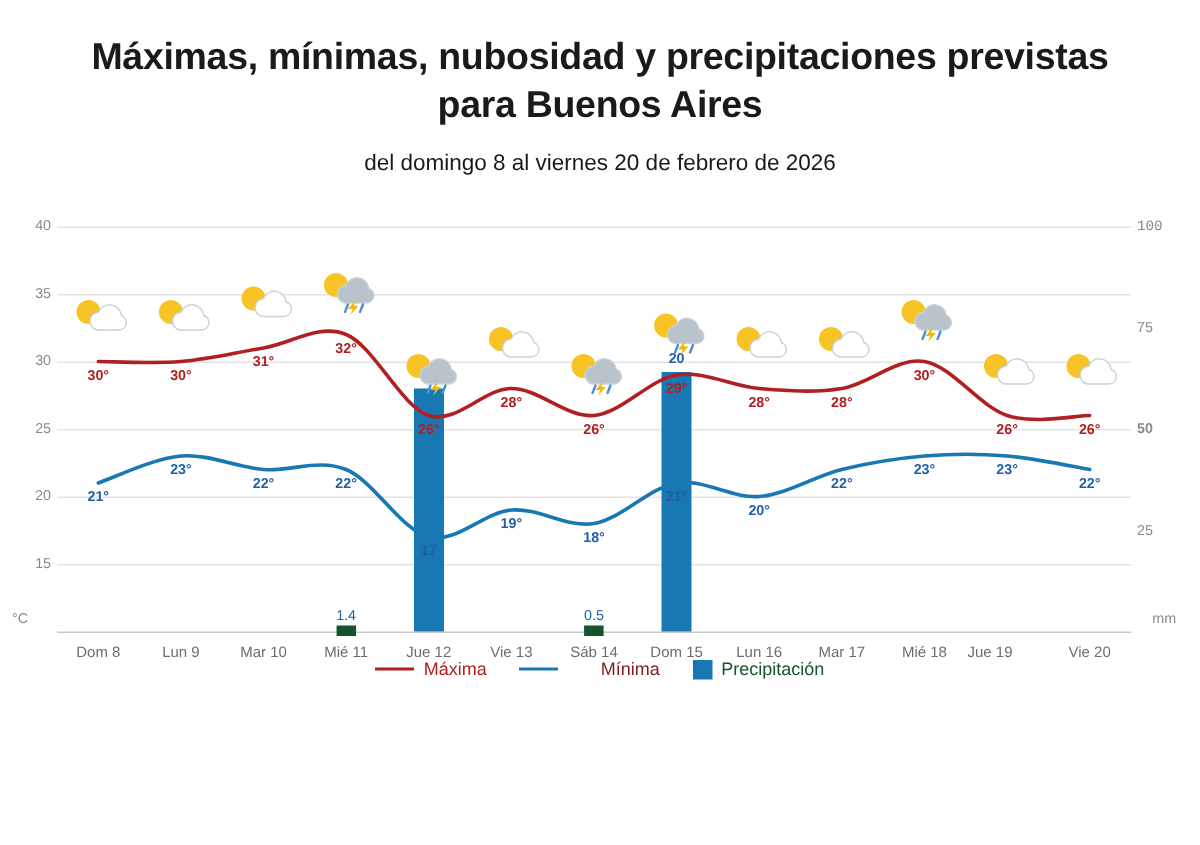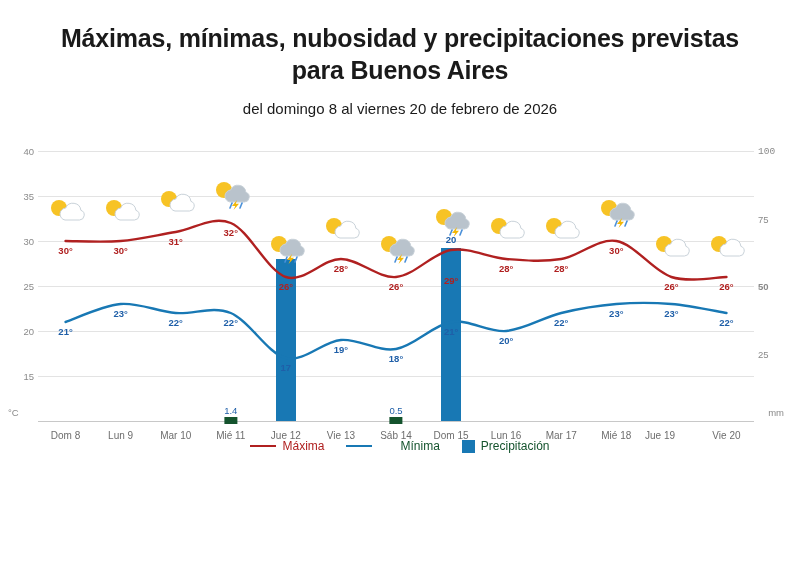--- a/index.html
+++ b/index.html
@@ -203,21 +203,21 @@
           <path d="M 27.53846153846154 90 C 36.717948717948715 90 64.25641025641025 91.5 82.61538461538461 90 C 100.97435897435898 88.5 119.33333333333334 84 137.6923076923077 81 C 156.05128205128207 78 174.4102564102564 64.5 192.76923076923077 72 C 211.12820512820514 79.5 229.4871794871795 120 247.84615384615387 126 C 266.20512820512823 132 284.5641025641026 108 302.92307692307696 108 C 321.2820512820513 108 339.64102564102564 127.5 358 126 C 376.35897435897436 124.5 394.71794871794873 102 413.0769230769231 99 C 431.43589743589746 96 449.7948717948718 106.5 468.1538461538462 108 C 486.51282051282055 109.5 504.8717948717949 111 523.2307692307693 108 C 541.5897435897436 105 559.948717948718 87 578.3076923076924 90 C 596.6666666666667 93 615.0256410256411 120 633.3846153846155 126 C 651.7435897435898 132 679.2820512820513 126 688.4615384615385 126" fill="none" stroke="#b02020" stroke-width="2.4" stroke-linecap="round"></path>
           <path d="M 27.53846153846154 171 C 36.717948717948715 168 64.25641025641025 154.5 82.61538461538461 153 C 100.97435897435898 151.5 119.33333333333334 160.5 137.6923076923077 162 C 156.05128205128207 163.5 174.4102564102564 154.5 192.76923076923077 162 C 211.12820512820514 169.5 229.4871794871795 202.5 247.84615384615387 207 C 266.20512820512823 211.5 284.5641025641026 190.5 302.92307692307696 189 C 321.2820512820513 187.5 339.64102564102564 201 358 198 C 376.35897435897436 195 394.71794871794873 174 413.0769230769231 171 C 431.43589743589746 168 449.7948717948718 181.5 468.1538461538462 180 C 486.51282051282055 178.5 504.8717948717949 166.5 523.2307692307693 162 C 541.5897435897436 157.5 559.948717948718 154.5 578.3076923076924 153 C 596.6666666666667 151.5 615.0256410256411 151.5 633.3846153846155 153 C 651.7435897435898 154.5 679.2820512820513 160.5 688.4615384615385 162" fill="none" stroke="#1878b4" stroke-width="2.4" stroke-linecap="round"></path>
         </svg>
         <div class="dp-label dp-max" style="left: 27.5385px; top: 94px;">30°</div>
         <div class="dp-label dp-max" style="left: 82.6154px; top: 94px;">30°</div>
         <div class="dp-label dp-max" style="left: 137.692px; top: 85px;">31°</div>
         <div class="dp-label dp-max" style="left: 192.769px; top: 76px;">32°</div>
         <div class="dp-label dp-max" style="left: 247.846px; top: 130px;">26°</div>
         <div class="dp-label dp-max" style="left: 302.923px; top: 112px;">28°</div>
         <div class="dp-label dp-max" style="left: 358px; top: 130px;">26°</div>
-        <div class="dp-label dp-max" style="left: 413.077px; top: 103px; margin-top: 21px;">29°</div>
+        <div class="dp-label dp-max" style="left: 413.077px; top: 103px;">29°</div>
         <div class="dp-label dp-max" style="left: 468.154px; top: 112px;">28°</div>
         <div class="dp-label dp-max" style="left: 523.231px; top: 112px;">28°</div>
         <div class="dp-label dp-max" style="left: 578.308px; top: 94px;">30°</div>
         <div class="dp-label dp-max" style="left: 633.385px; top: 130px;">26°</div>
         <div class="dp-label dp-max" style="left: 688.462px; top: 130px;">26°</div>
         <div class="dp-label dp-min" style="left: 27.5385px; top: 175px;">21°</div>
         <div class="dp-label dp-min" style="left: 82.6154px; top: 157px;">23°</div>
         <div class="dp-label dp-min" style="left: 137.692px; top: 166px;">22°</div>
         <div class="dp-label dp-min" style="left: 192.769px; top: 166px;">22°</div>
         <div class="dp-label dp-min" style="left: 247.846px; top: 211px;">17</div>
@@ -297,21 +297,21 @@
             <path d="M18 24 a6 6 0 0 1 0.6 -11.9 a8 8 0 0 1 15.3 2.2 a5 5 0 0 1 -1.4 9.7 z" fill="#ffffff" stroke="#c9d2d9" stroke-width="1"></path>
           </svg></div>
       </div>
     <div class="legend" id="legend">
         <div class="legend-item">
           <span class="legend-swatch-line" style="border-top-color: rgb(176, 32, 32);"></span>
           <span style="color: rgb(176, 32, 32);">Máxima</span>
         </div>
         <div class="legend-item">
           <span class="legend-swatch-line" style="border-top-color: rgb(24, 120, 180);"></span>
-          <span style="color: #14532d; margin-left: 22px;">Mínima</span>
+          <span style="color: #7f1d1d; margin-left: 22px;">Mínima</span>
         </div>
         <div class="legend-item">
           <span class="legend-swatch-box" style="background: rgb(24, 120, 180);"></span>
           <span style="color: #14532d;">Precipitación</span>
         </div>
       </div>
   </div>
 
 </div>
 

